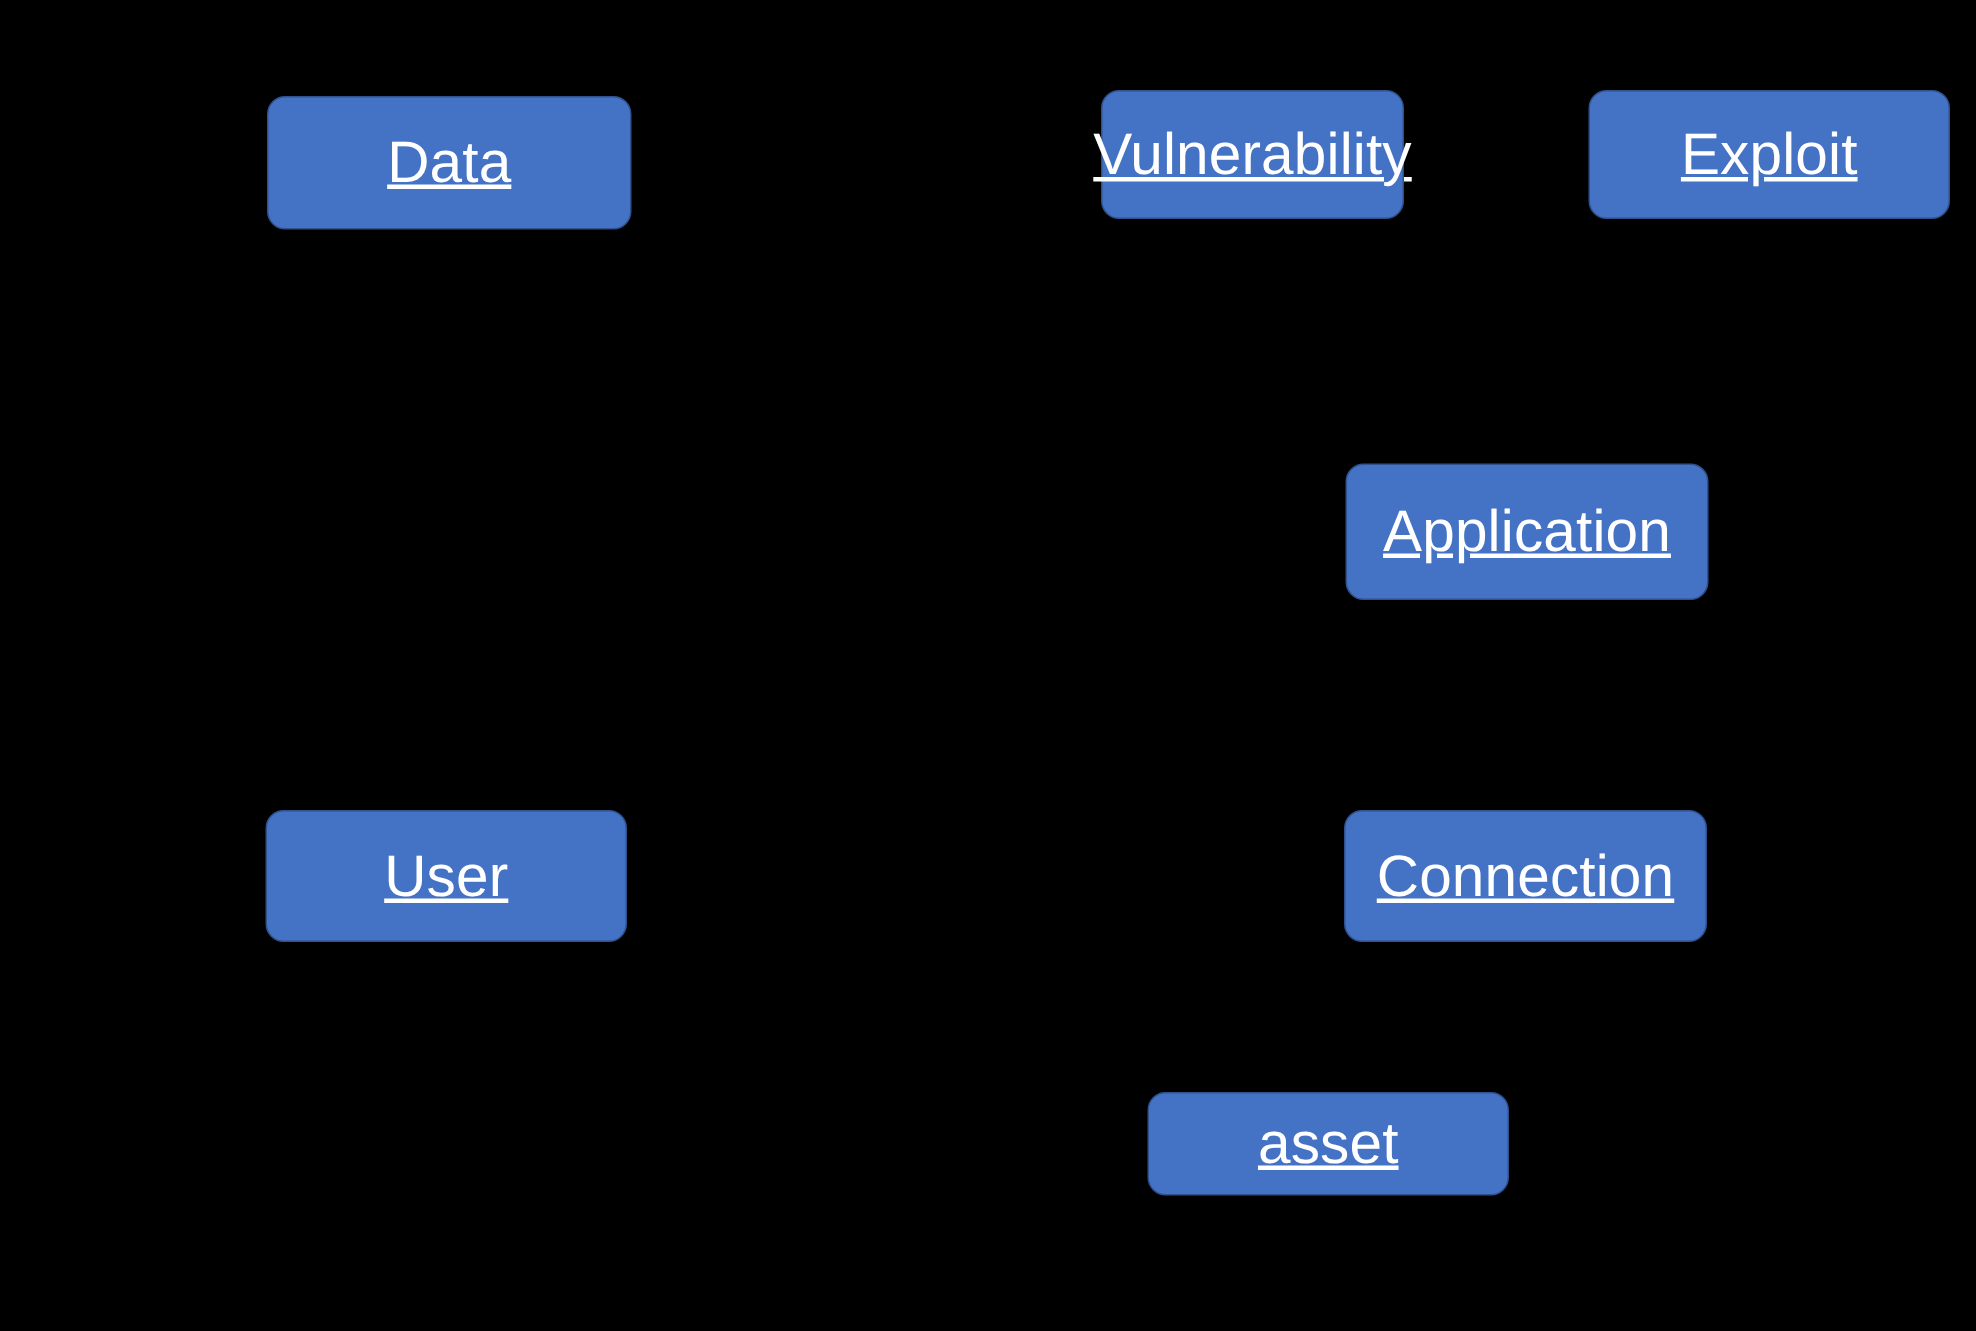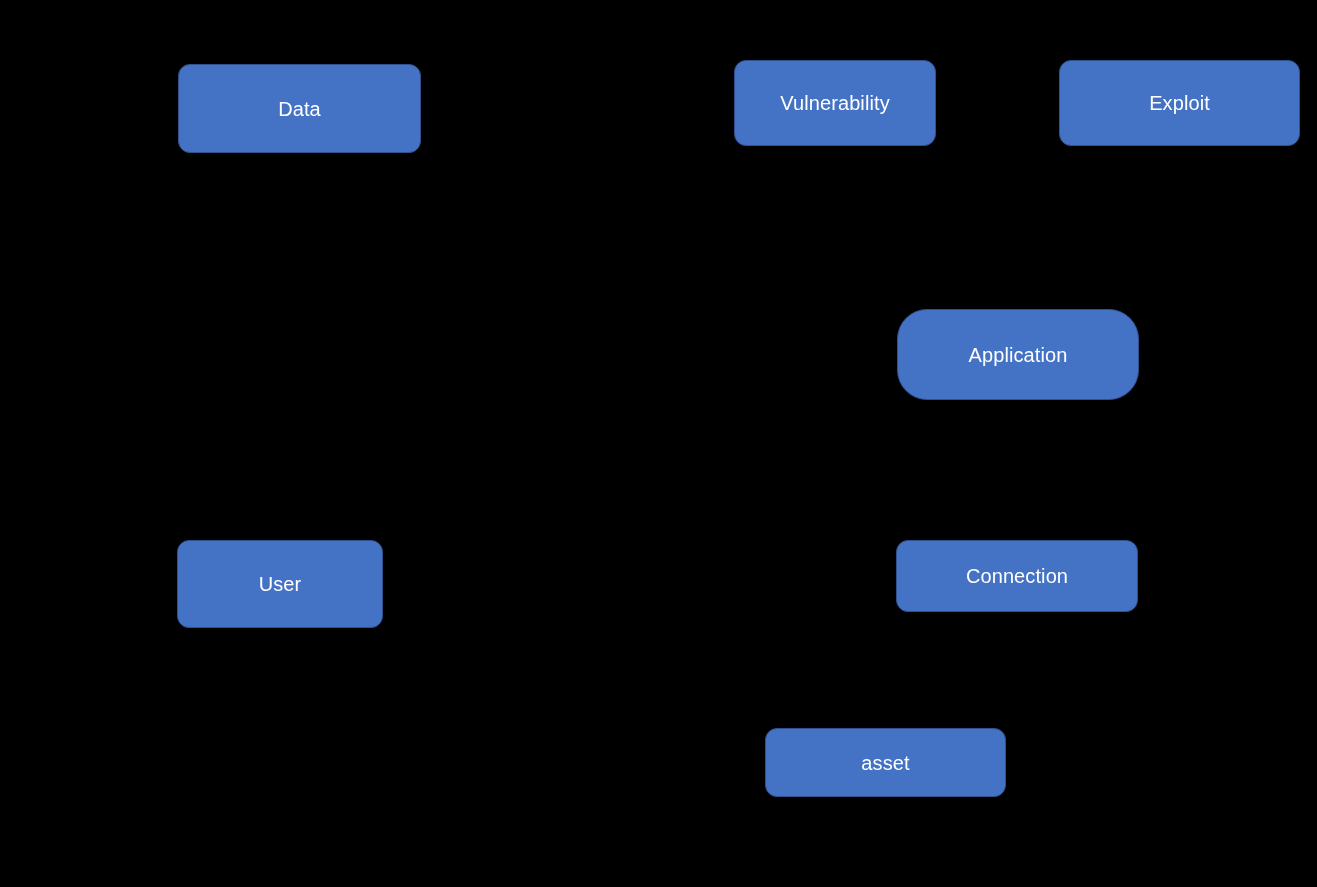--- a/index.html
+++ b/index.html
@@ -44,33 +44,34 @@
     font-weight: 400;
     line-height: 1;
     letter-spacing: 0.1px;
     white-space: nowrap;
     user-select: none;
   }
 
   .node-label {
     display: block;
     color: #ffffff;
-    font-size: 20px;
+    font-size: 39px;
     font-weight: 400;
+    text-decoration: underline;
   }
 
   
   #node-data        { left: 178px; top: 64px;  width: 243px; height: 89px; }
   #node-vulnerability { left: 734px; top: 60px; width: 202px; height: 86px; }
   #node-exploit     { left: 1059px; top: 60px; width: 241px; height: 86px; }
   #node-credentials { left: 12px;  top: 311px; width: 245px; height: 88px; }
   #node-identity    { left: 338px; top: 311px; width: 244px; height: 88px; }
-  #node-application { left: 897px; top: 309px; width: 242px; height: 91px; border-radius: 30px; }
-  #node-user        { left: 177px; top: 540px; width: 206px; height: 88px; }
-  #node-connection  { left: 896px; top: 540px; width: 242px; height: 72px; }
+  #node-application { left: 897px; top: 309px; width: 242px; height: 91px; }
+  #node-user        { left: 177px; top: 540px; width: 241px; height: 88px; }
+  #node-connection  { left: 896px; top: 540px; width: 242px; height: 88px; }
   #node-asset       { left: 765px; top: 728px; width: 241px; height: 69px; }
 </style>
 </head>
 <body>
 
 <div id="canvas">
 
   <svg id="connectors" viewBox="0 0 1317 887" width="1317" height="887" aria-hidden="true">
     <g stroke="#000000" stroke-width="1.6" fill="none">
       <path d="M 299 153 L 299 230 L 134 230 L 134 311"></path>

